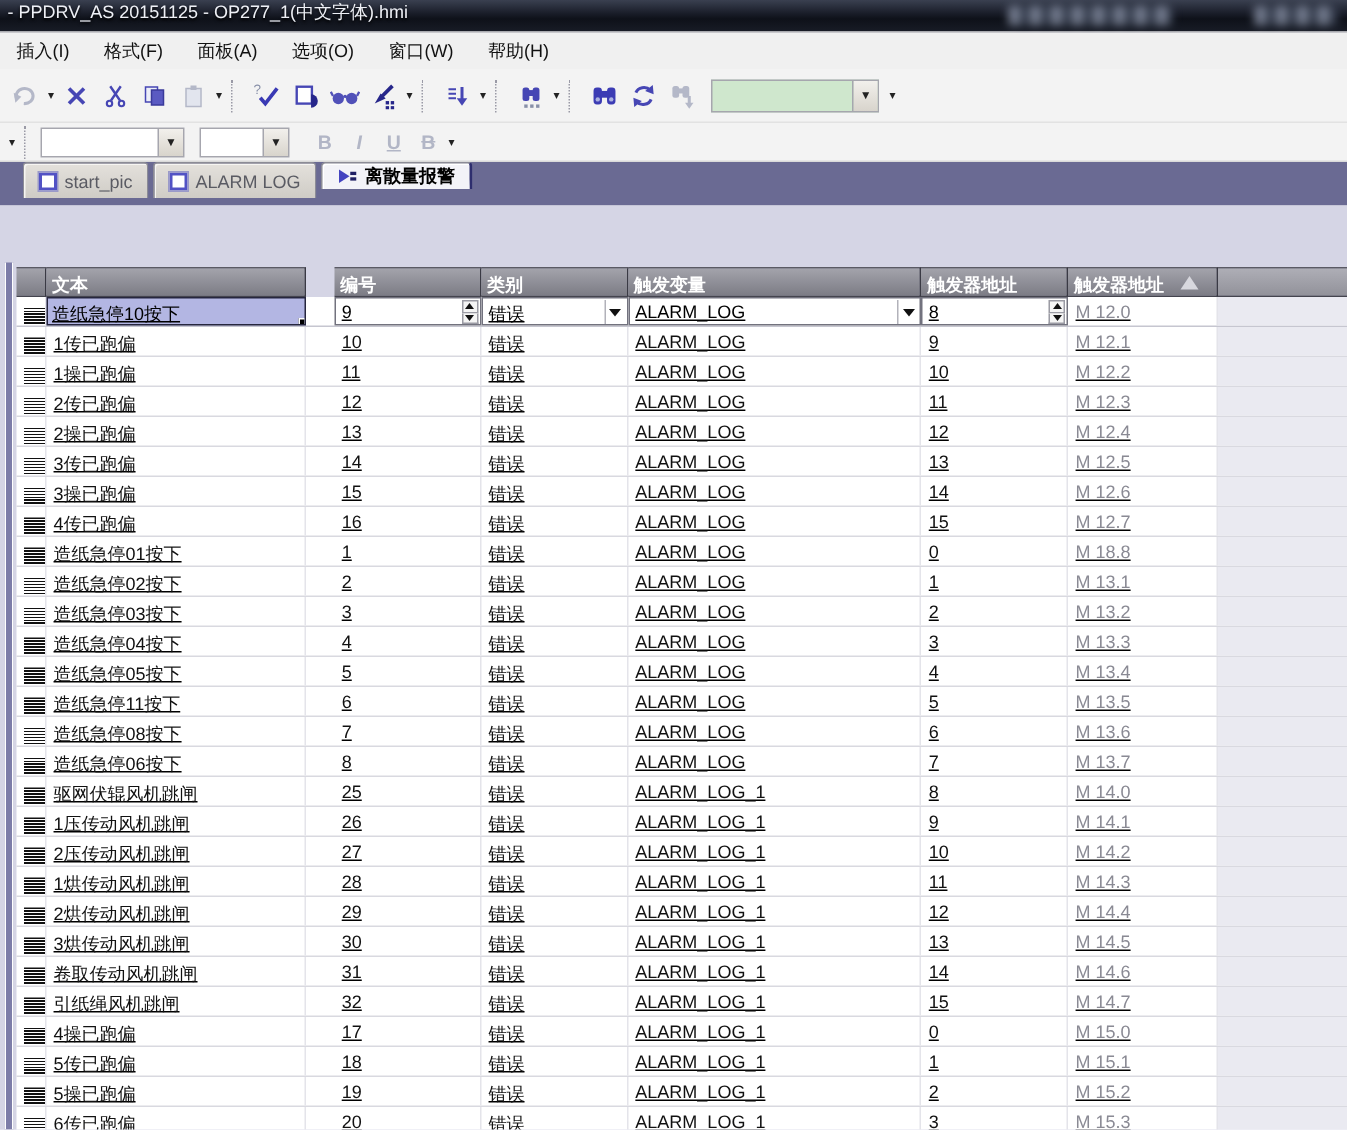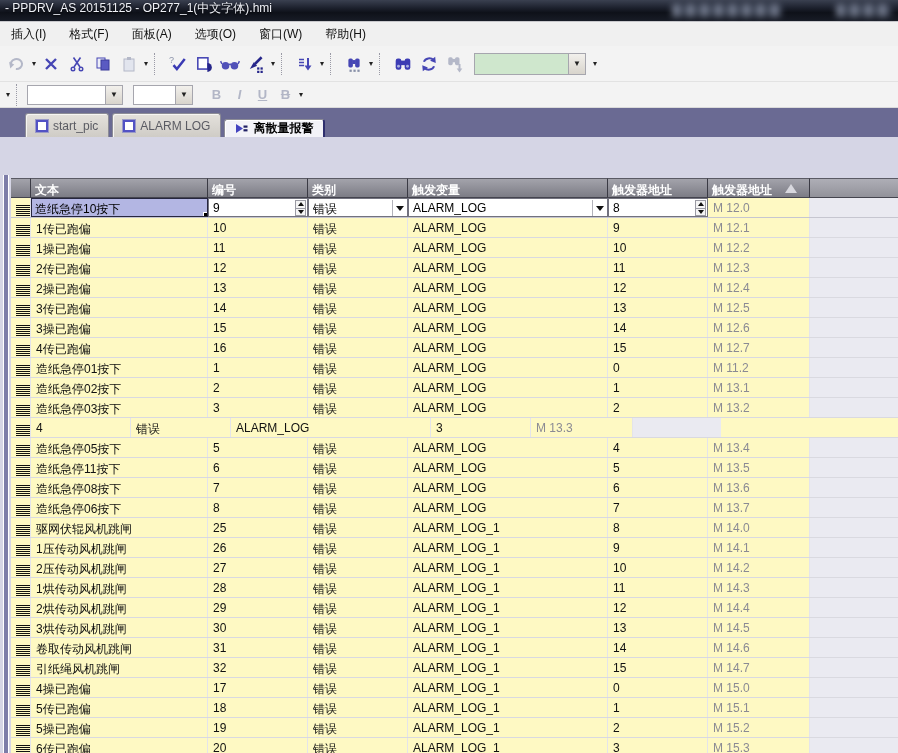--- a/index.html
+++ b/index.html
@@ -33,21 +33,21 @@
   .combo .val { flex:1; padding:3px 4px; color:#222; }
   .combo .dd { width:17px; background:linear-gradient(#f2f0ec,#d8d4cc);
     border-left:1px solid #a6a6ae; display:flex; align-items:center; justify-content:center;
     font-size:8px; color:#222; }
   .combo.green { background:#cfe7cd; width:112px; }
   .fmt-btn { width:23px; height:20px; display:flex; align-items:center; justify-content:center;
     color:#b2b6c6; font-weight:bold; font-size:13px; }
 
   
   .tabstrip { left:0; top:108px; width:898px; height:29px; background:#6a6a93;
-    display:flex; align-items:flex-end; padding-left:25px; }
+    display:flex; align-items:flex-start; padding-left:15px; }
   .tab { height:24px; display:flex; align-items:center; gap:5px; padding:0 10px;
     background:linear-gradient(#e4e1dc,#cfccc6); border:1px solid #8c8c96;
     border-bottom:none; border-radius:3px 3px 0 0; margin-right:3px; color:#5a5b63;
     box-shadow:inset 1px 1px 0 #f6f5f2; }
   .tab.active { height:18px; background:#f3f3f8; color:#000; font-weight:bold;
     border-right:2px solid #2e2e6e; box-shadow:inset 1px 1px 0 #ffffff; }
   .sq-icon { width:12px; height:12px; background:#fff; border:2px solid #5252c4;
     outline:1px solid #9a9ac8; }
 
   
@@ -57,26 +57,26 @@
   .alarm-table { position:absolute; left:11px; top:41px; width:887px; }
   .thead { display:flex; height:20px; }
   .th { background:linear-gradient(#a3a3ab,#7c7c85); color:#fff; font-weight:bold;
     border-right:1px solid #3a3a44; border-top:1px solid #5a5a64;
     border-bottom:1px solid #44444e; padding:3px 0 0 4px; position:relative;
     white-space:nowrap; overflow:hidden; }
   .th.filler { background:linear-gradient(#aeaeb6,#92929a); border-right:none; }
   .sort-up { position:absolute; right:12px; top:5px; width:0; height:0;
     border-left:6px solid transparent; border-right:6px solid transparent;
     border-bottom:9px solid #d8d8de; }
-  .trow { display:flex; height:20px; background:#fef9c3; border-bottom:1px solid #d9d9e0; }
+  .trow { display:flex; height:20px; background:#ffffff; border-bottom:1px solid #d9d9e0;text-decoration:underline; }
   .td { border-right:1px solid #e4e4ea; padding:3px 0 0 5px; white-space:nowrap;
     overflow:hidden; color:#111; }
   .td.addr { color:#8a8a94; }
   .td.filler { background:#eaeaf1; border-right:none; }
-  .c-sel { width:20px; } .c-text{ width:177px; } .c-num{ width:100px; }
+  .c-sel { width:20px; } .c-text{ width:177px; } .c-num{ width:100px;margin-left:19px; }
   .c-class{ width:100px; } .c-tag{ width:200px; } .c-bit{ width:100px; }
   .c-addr{ width:102px; } .c-fill{ width:88px; }
   .lines-icon { width:14px; height:11px; margin:4px auto 0;
     background:repeating-linear-gradient(#111 0 1px,transparent 1px 2px); }
 
   
   .trow.edit { border-bottom:1px solid #c6c6d0; }
   .cell-sel-text { background:#b3b6e3; border:1px solid #26263e; position:relative;
     padding:2px 0 0 3px; color:#000; }
   .fill-handle { position:absolute; right:-1px; bottom:-1px; width:5px; height:5px;
@@ -433,21 +433,21 @@
 
   <div class="trow">
     <div class="td c-sel">
       <div class="lines-icon"></div>
     </div>
     <div class="td c-text">造纸急停01按下</div>
     <div class="td c-num">1</div>
     <div class="td c-class">错误</div>
     <div class="td c-tag">ALARM_LOG</div>
     <div class="td c-bit">0</div>
-    <div class="td c-addr addr">M 11.2</div>
+    <div class="td c-addr addr">M 18.8</div>
     <div class="td c-fill filler"></div>
   </div>
 
   <div class="trow">
     <div class="td c-sel">
       <div class="lines-icon"></div>
     </div>
     <div class="td c-text">造纸急停02按下</div>
     <div class="td c-num">2</div>
     <div class="td c-class">错误</div>
@@ -467,20 +467,21 @@
     <div class="td c-tag">ALARM_LOG</div>
     <div class="td c-bit">2</div>
     <div class="td c-addr addr">M 13.2</div>
     <div class="td c-fill filler"></div>
   </div>
 
   <div class="trow">
     <div class="td c-sel">
       <div class="lines-icon"></div>
     </div>
+    <div class="td c-text">造纸急停04按下</div>
     <div class="td c-num">4</div>
     <div class="td c-class">错误</div>
     <div class="td c-tag">ALARM_LOG</div>
     <div class="td c-bit">3</div>
     <div class="td c-addr addr">M 13.3</div>
     <div class="td c-fill filler"></div>
   </div>
 
   <div class="trow">
     <div class="td c-sel">

